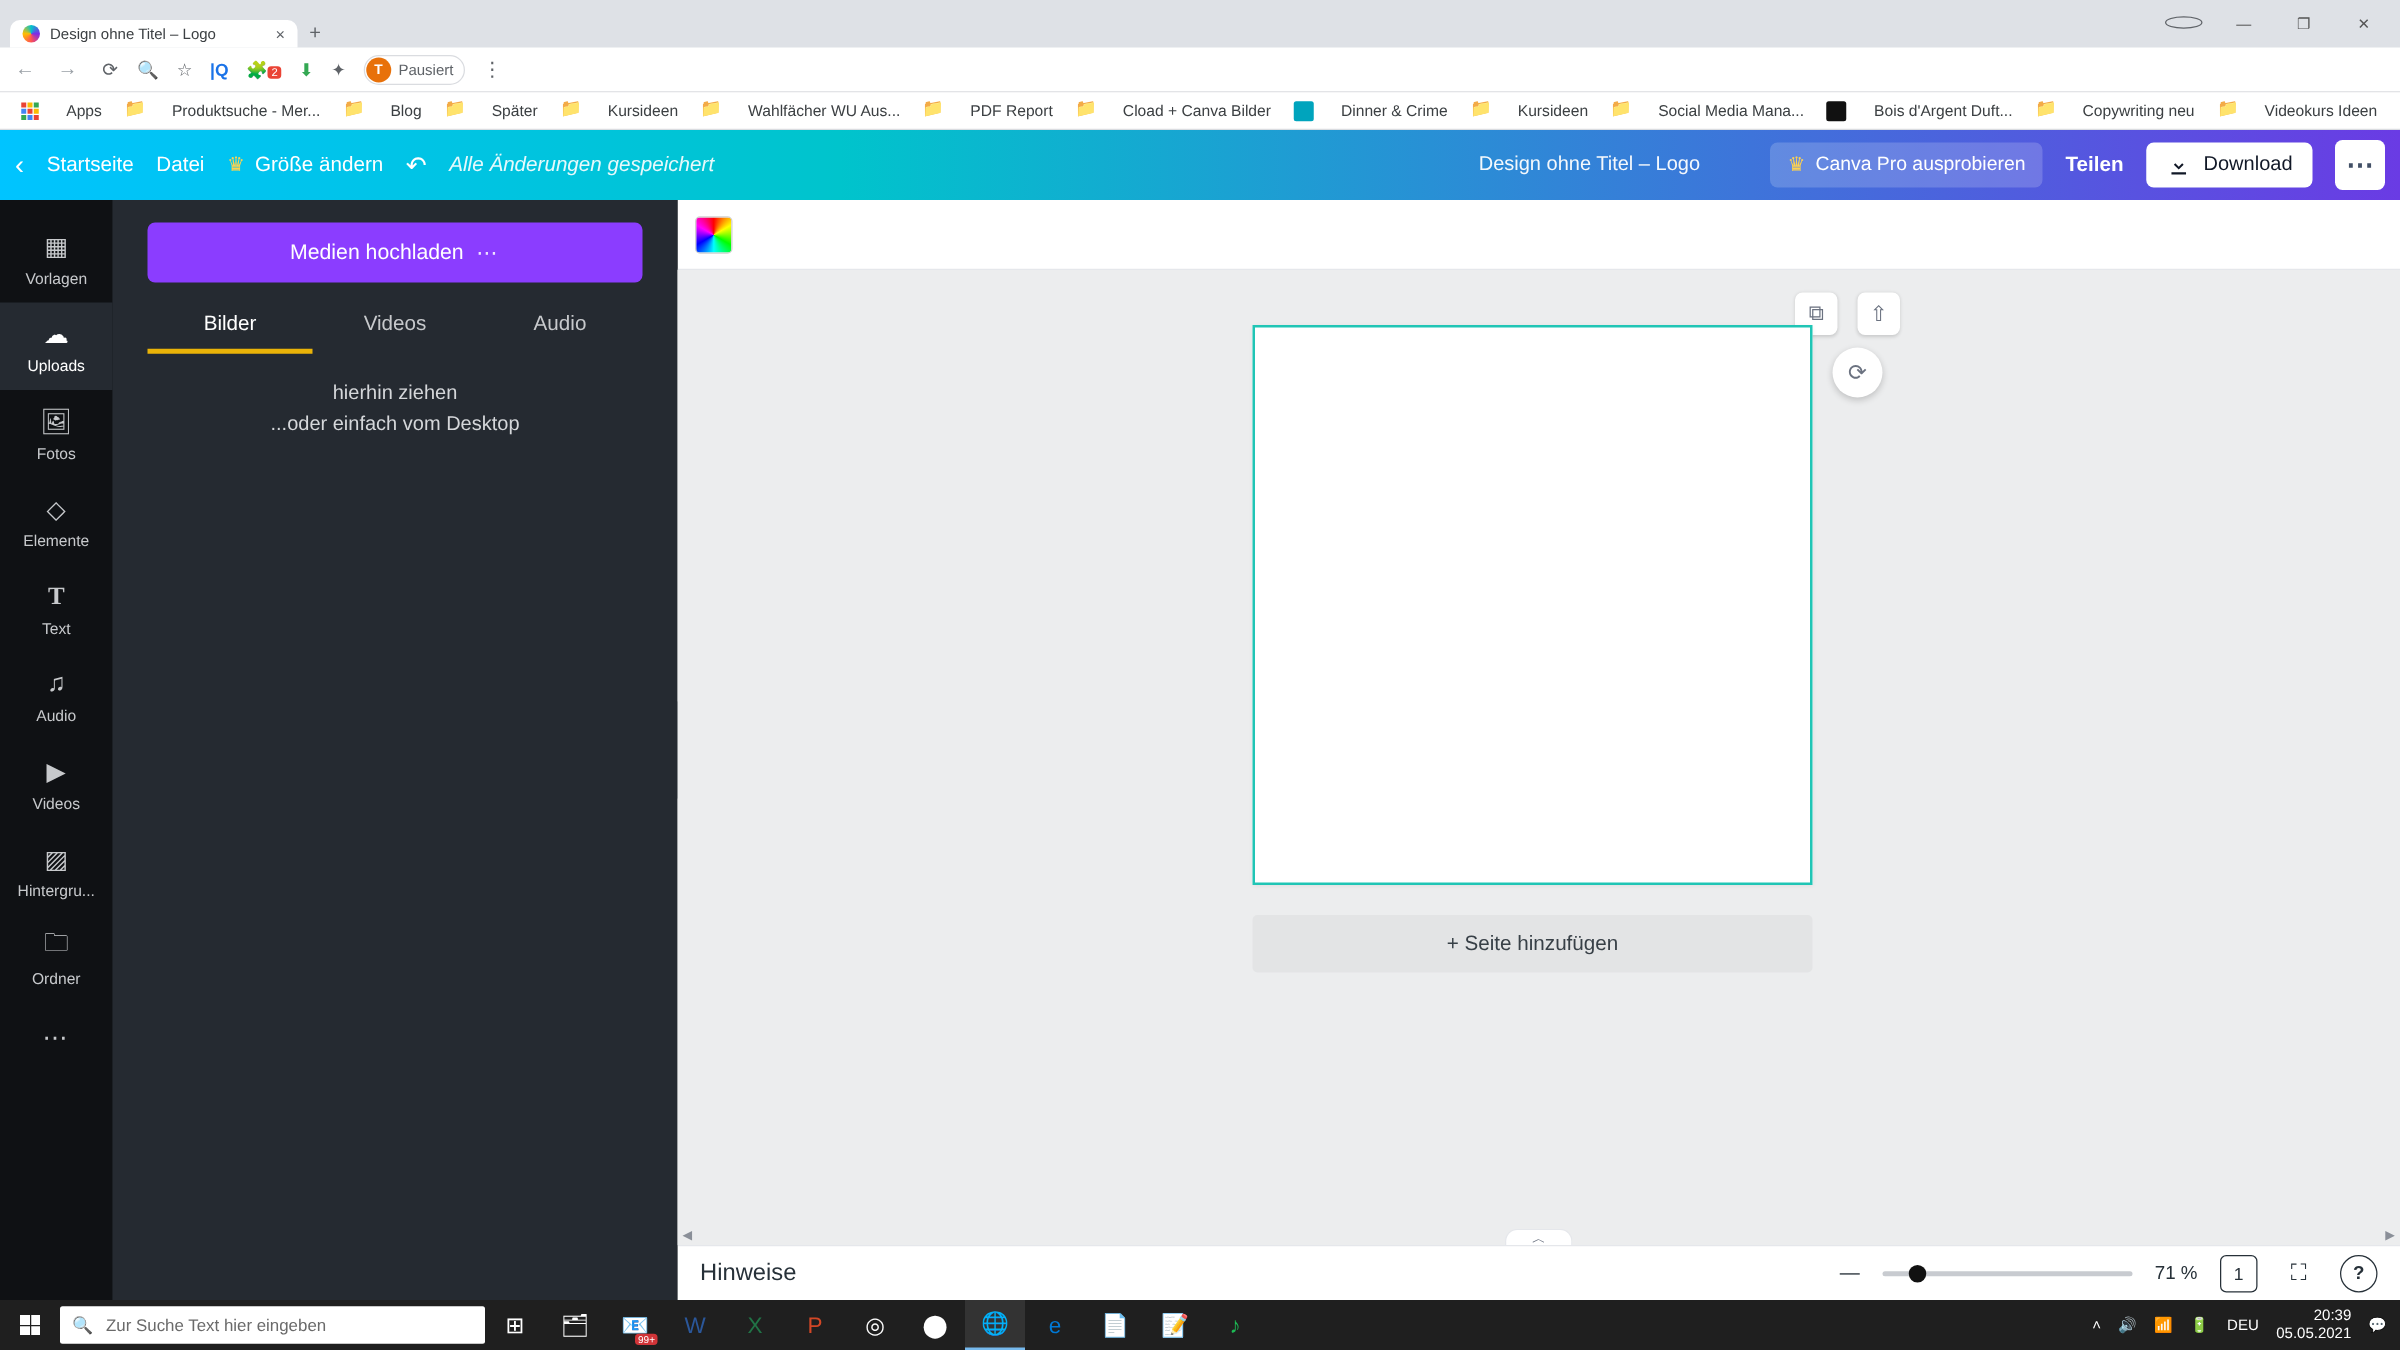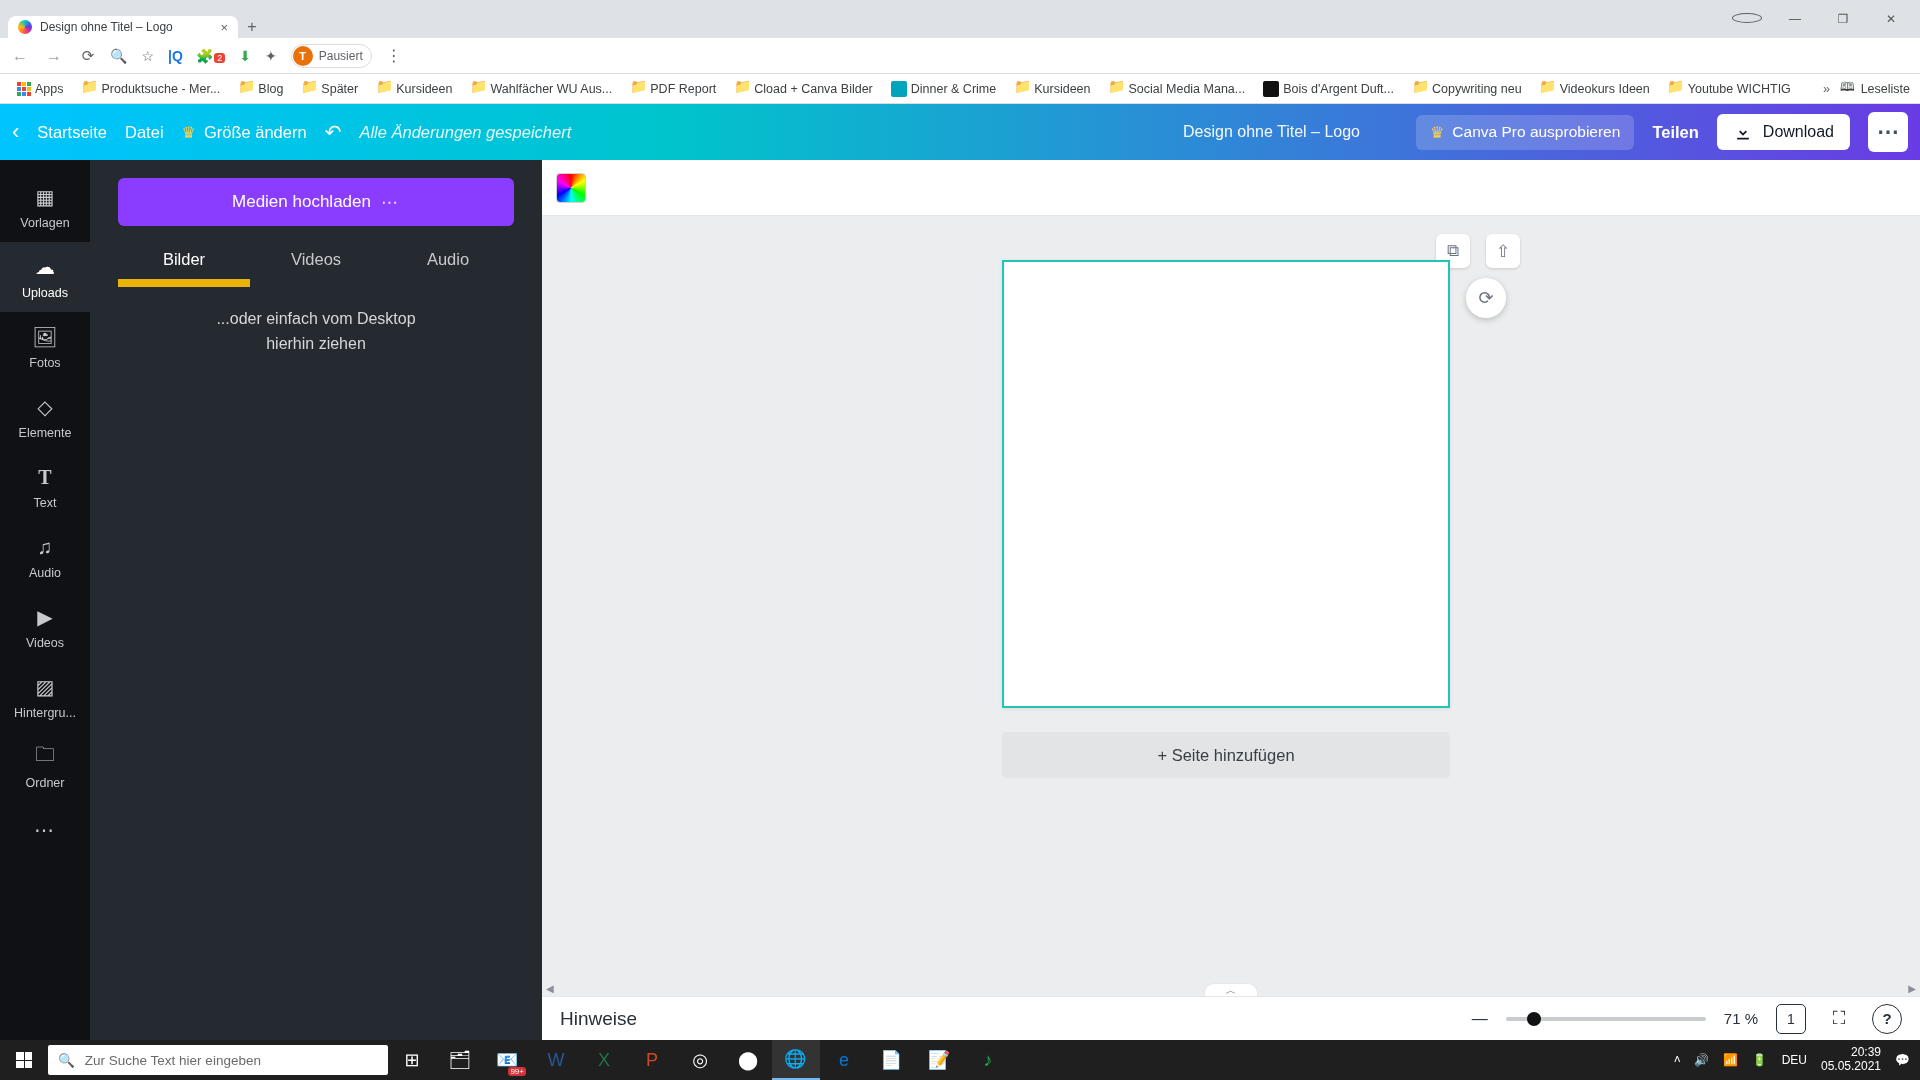--- a/index.html
+++ b/index.html
@@ -48,21 +48,21 @@
     border-radius: 14px; padding: 1px 8px 1px 1px; font-size: 12px; color: #5f6368; }
   .avatar-pill .av { width: 20px; height: 20px; border-radius: 50%; background: #e8710a;
     color: #fff; display: flex; align-items: center; justify-content: center; font-size: 11px; font-weight: 600; }
   .kebab { font-size: 16px; }
 
   .bookmarks {
     height: 30px; background: #fff; display: flex; align-items: center;
     padding: 0 10px; gap: 4px; border-bottom: 1px solid #dadce0; font-size: 12.5px;
     color: #3c4043;
   }
-  .bm { display: flex; align-items: center; gap: 4px; padding: 3px 7px; border-radius: 4px;
+  .bm { display: flex; align-items: center; gap: 22px; padding: 3px 7px; border-radius: 4px;
     white-space: nowrap; }
   .bm .ico { width: 16px; height: 16px; background: #fbbc04; border-radius: 2px; }
   .bm .ico.folder { background: transparent; }
   .bm .ico.folder::before { content: "📁"; font-size: 14px; line-height: 1; display:block; position:relative; top:-2px; }
   .bookmarks .spacer { flex: 1; }
   .reading-list { display: flex; align-items: center; gap: 6px; }
 
   
   .app { flex: 1; display: flex; flex-direction: column; min-height: 0; }
   .app-header {
@@ -104,21 +104,21 @@
   
   .panel { width: 452px; background: #252a31; display: flex; flex-direction: column;
     padding: 18px 28px; gap: 14px; position: relative; }
   .upload-btn { background: #8b3dff; color: #fff; border-radius: 6px;
     height: 48px; display: flex; align-items: center; justify-content: center;
     font-size: 17px; font-weight: 500; }
   .upload-btn .dots { margin-left: 10px; letter-spacing: 2px; opacity: .85; }
   .ptabs { display: flex; }
   .ptab { flex: 1; text-align: center; color: #c7c9cc; font-size: 16.5px;
     padding: 10px 0; }
-  .ptab.active { color: #fff; border-bottom: 8px solid #eab308; font-weight: 500; }
+  .ptab.active { color: #fff; border-bottom: 4px solid #eab308; font-weight: 500; }
   .drop-hint { color: #d5d7da; text-align: center; font-size: 16px; line-height: 1.55;
     margin-top: 6px; }
   .panel-collapse {
     position: absolute; right: -12px; top: 50%; transform: translateY(-50%);
     width: 14px; height: 78px; background: #252a31; border-radius: 0 18px 18px 0;
     display: flex; align-items: center; justify-content: center; color: #c7c9cc; font-size: 11px;
   }
 
   
   .stage-wrap { flex: 1; display: flex; flex-direction: column; min-width: 0; background: #fff; }
@@ -374,22 +374,22 @@
         <div class="upload-btn">
           <span>Medien hochladen</span>
           <span class="dots">⋯</span>
         </div>
         <div class="ptabs">
           <div class="ptab active">Bilder</div>
           <div class="ptab">Videos</div>
           <div class="ptab">Audio</div>
         </div>
         <div class="drop-hint">
+          <div>hierhin ziehen</div>
           <div>...oder einfach vom Desktop</div>
-          <div>hierhin ziehen</div>
         </div>
         <div class="panel-collapse">◀</div>
       </div>
 
       <div class="stage-wrap">
         <div class="color-row">
           <div class="color-chip"></div>
         </div>
         <div class="stage-scroll">
           <div class="page-tools" style="right:400px; top:18px;">

